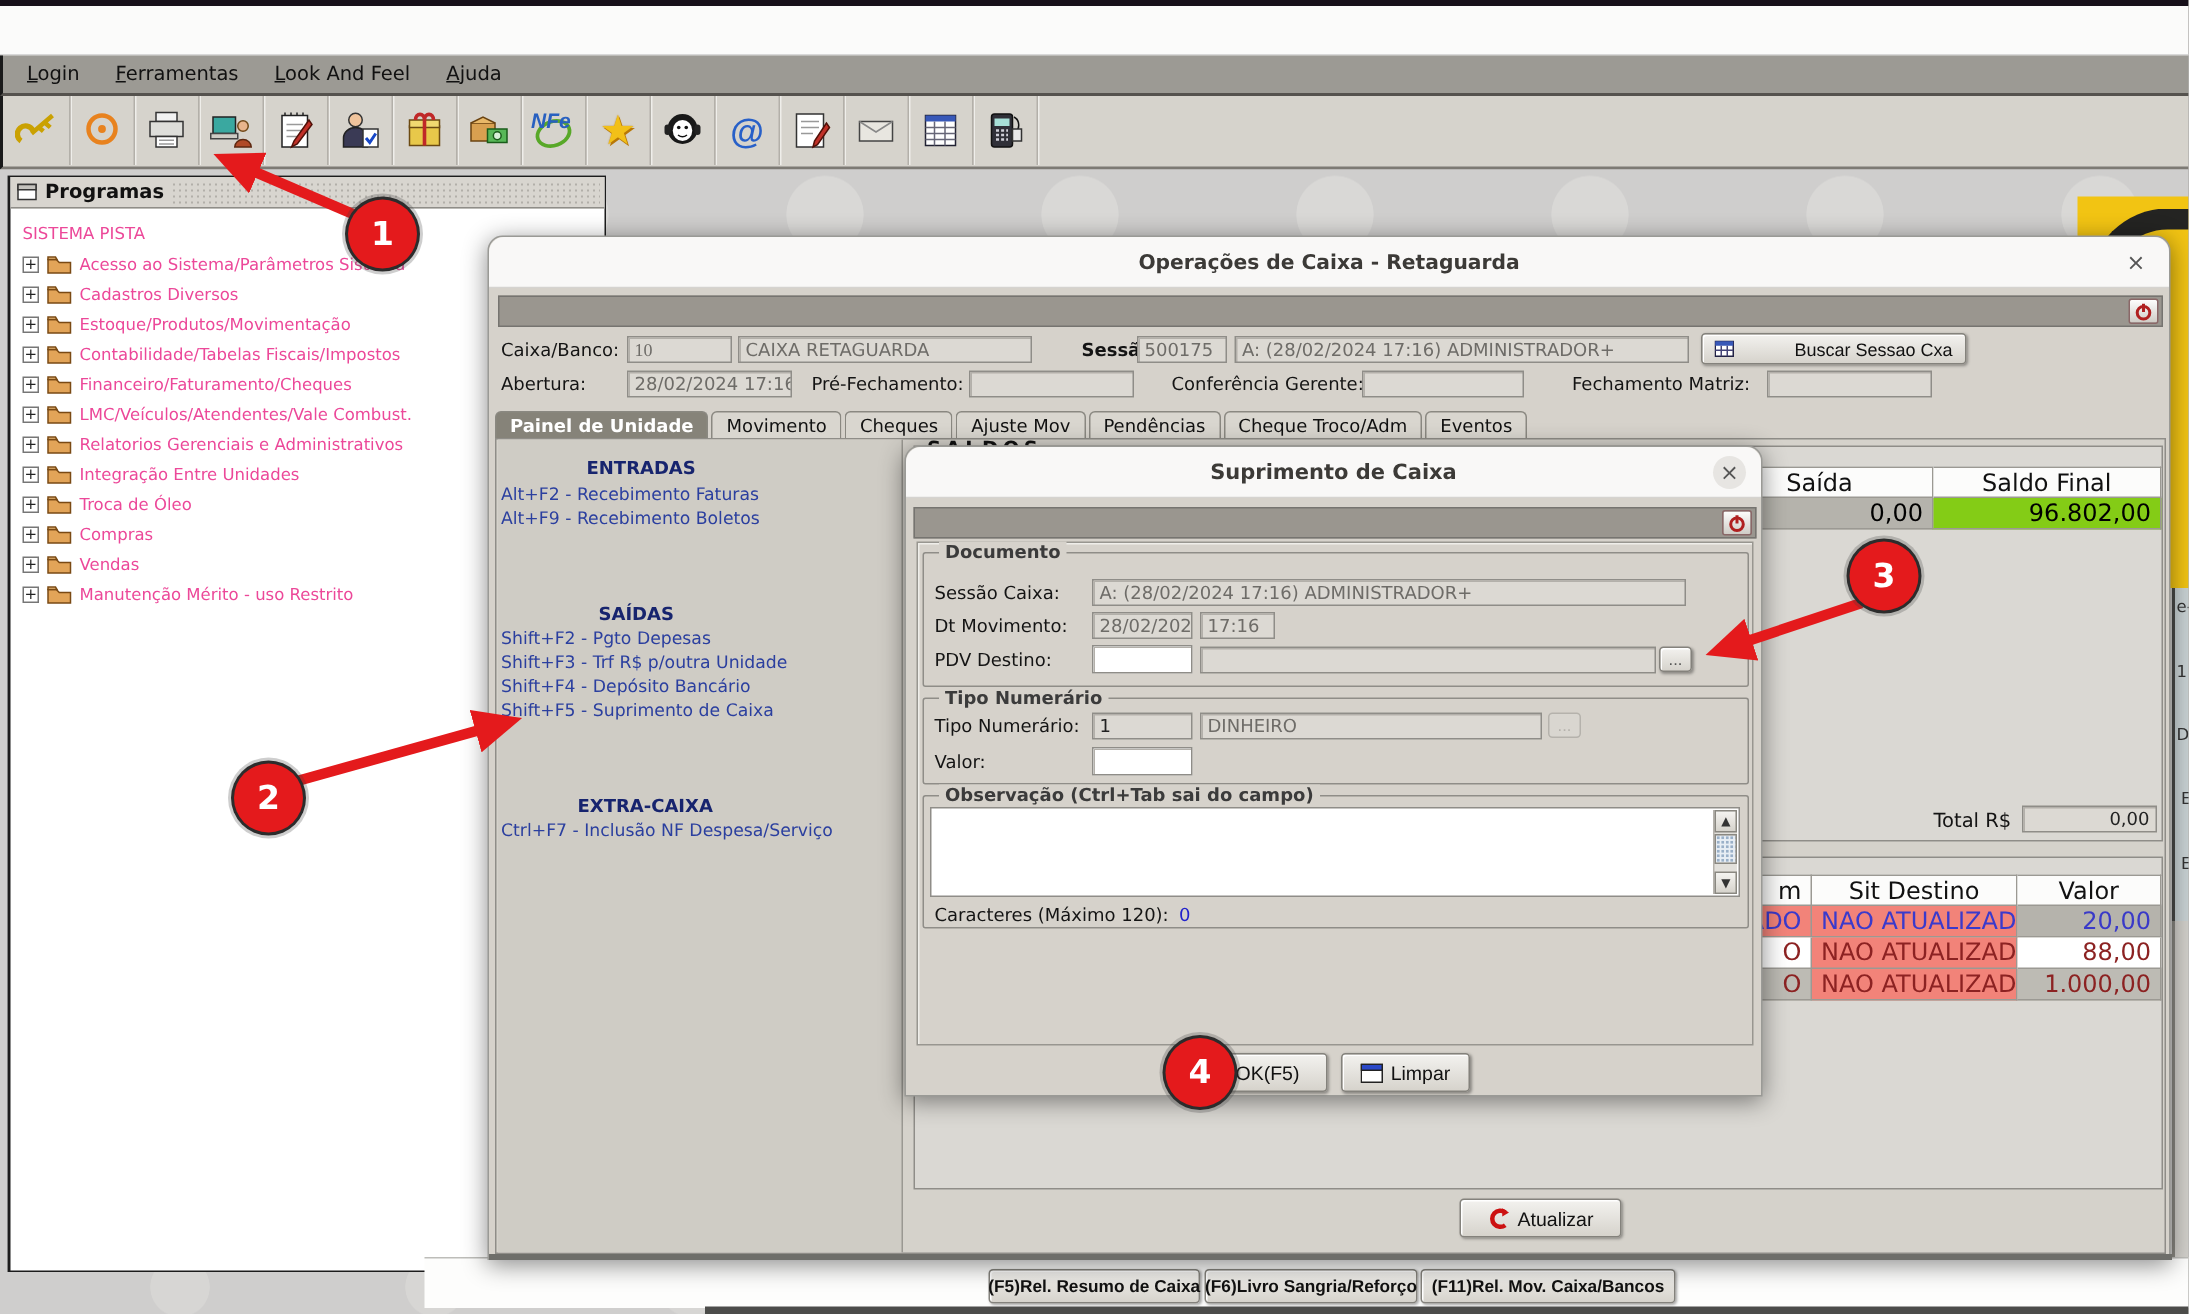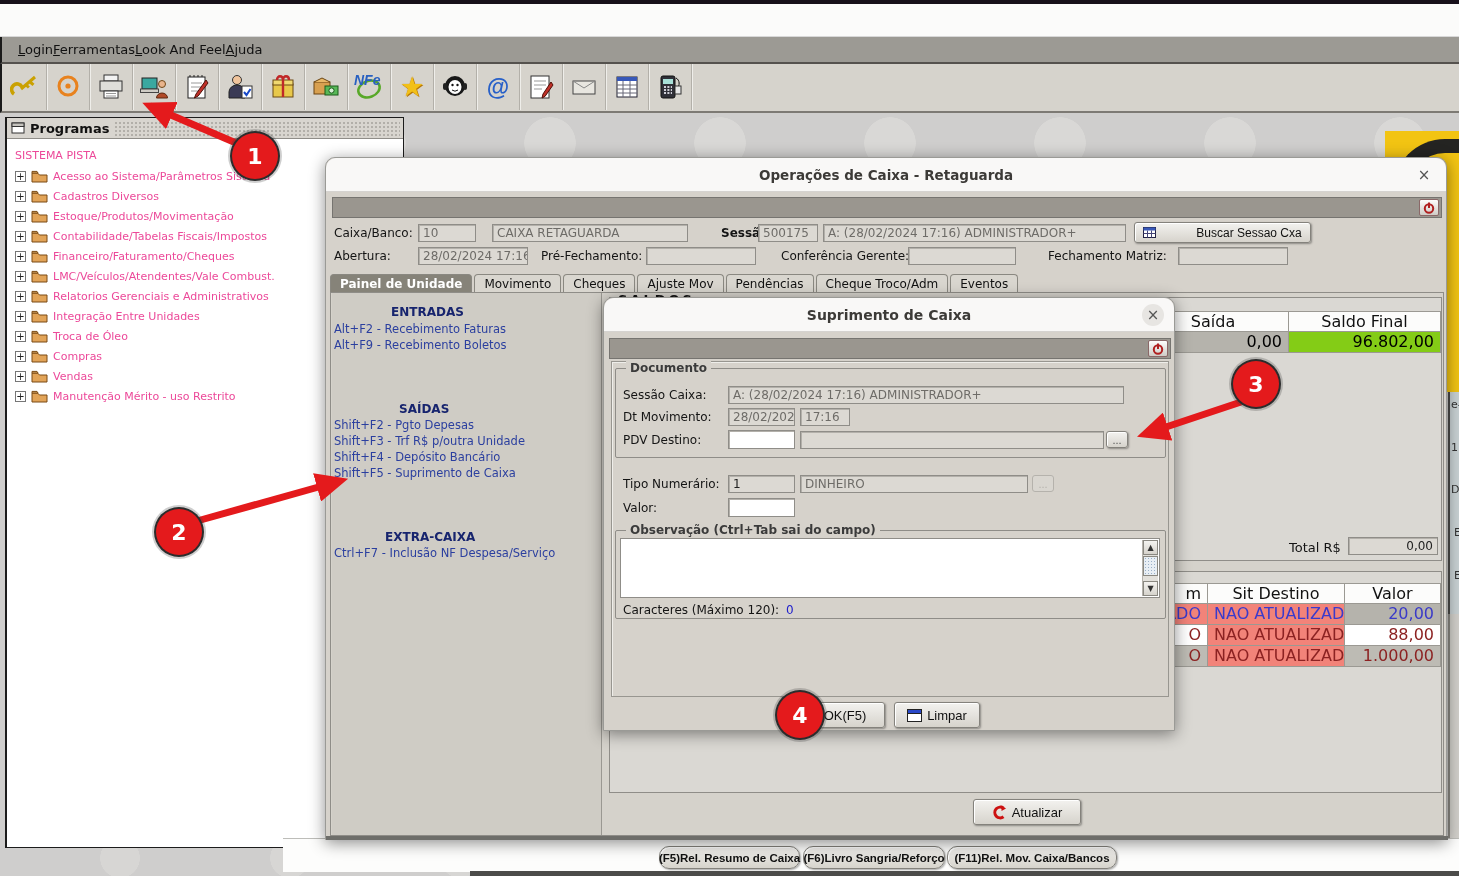--- a/index.html
+++ b/index.html
@@ -2,21 +2,21 @@
 <html><head>
 <meta charset="utf-8">
 <style>
   * { margin:0; padding:0; box-sizing:border-box; }
   body { font-family:"DejaVu Sans", sans-serif; background:#555; }
   .screen { position:relative; width:1459px; height:876px; overflow:hidden; background:#cfcecd; }
 
   
   .bar-black { position:absolute; left:0; top:0; width:1459px; height:4px; background:#17101a; }
   .bar-white { position:absolute; left:0; top:4px; width:1459px; height:33px; background:#fbfbfa; border-bottom:1px solid #d8d8d8; }
-  .menubar { position:absolute; left:0; top:37px; width:1459px; height:27px; background:#9c9a94; border-bottom:2px solid #55524e; border-left:2px solid #1a1a1a; display:flex; align-items:center; padding-left:16px; }
+  .menubar { position:absolute; left:0; top:37px; width:1459px; height:27px; background:#9c9a94; border-bottom:2px solid #55524e; border-left:2px solid #1a1a1a; display:flex; align-items:center; gap:24px; padding-left:16px; }
   .menu-item { display:inline-block; font-size:13px; color:#111; cursor:default; }
   .menu-item::first-letter { text-decoration:underline; }
   .toolbar { position:absolute; left:0; top:64px; width:1459px; height:49px; background:#d6d3cc; border-bottom:2px solid #7d7a74; border-left:2px solid #1a1a1a; display:flex; padding-left:2px; }
   .tool { width:43px; height:46px; background:transparent; border:none; border-right:1px solid #b3b0a9; box-shadow:1px 0 0 #efeeea; display:flex; align-items:center; justify-content:center; position:relative; }
   .tool svg { display:block; }
   .star-glyph::before { content:"★"; font-size:27px; color:#f2c018; text-shadow:0 0 1px #b87808, 1px 1px 0 #b87808; }
   .nfe-txt { position:absolute; left:6px; top:8px; font-size:14px; font-weight:bold; font-style:italic; color:#2860c0; }
   .at-txt { font-size:23px; font-weight:bold; color:#2860c8; }
 
   
@@ -69,21 +69,21 @@
   .saldos-frag { position:absolute; left:292px; top:134px; height:7px; overflow:hidden; font-size:13px; font-weight:bold; letter-spacing:3px; color:#111; }
   .box { position:absolute; background:#dad8d3; border:1px solid #8f8d88; }
   .gridtbl { position:absolute; display:grid; font-size:16px; }
   .cell { border-right:1px solid #9b9993; border-bottom:1px solid #9b9993; height:21px; line-height:20px; padding:0 6px; overflow:hidden; white-space:nowrap; }
   .cell.hd { background:#fcfcfb; text-align:center; color:#111; border-top:1px solid #9b9993; }
   .cell.num { text-align:right; }
   .divider { position:absolute; left:0; top:678px; width:1122px; height:4px; background:#6e6e6a; }
 
   .footer-bar { position:absolute; left:283px; top:838px; width:1176px; height:34px; background:#fdfdfc; border-top:1px solid #bdbdb9; z-index:1; }
   .footer-dark { position:absolute; left:470px; top:871px; width:989px; height:5px; background:#4c4c4a; z-index:1; }
-  .fbtn { height:23px; font-weight:bold; font-size:11.5px;border-radius:10px; }
+  .fbtn { height:23px; font-weight:bold; font-size:11.5px; }
 
   .supr-dlg { left:603px; top:297px; width:572px; height:434px; z-index:4; }
   .supr-dlg .dlg-title { font-size:14px; }
   .inner-panel { position:absolute; left:7px; top:63px; width:558px; height:336px; border:1px solid #989690; box-shadow:inset 1px 1px 0 #efeeea; }
   .ta { position:absolute; background:#fff; border:1px solid #8f8d88; }
   .sb { position:absolute; right:1px; top:1px; width:16px; bottom:1px; background:#e2e0db; border-left:1px solid #b5b2ac; }
   .sb .b { position:absolute; left:0; width:15px; height:15px; background:linear-gradient(#f4f3f0,#d6d3cc); border:1px solid #8a8881; font-size:8px; text-align:center; line-height:14px; color:#333; }
   .sb .b.up { top:0; } .sb .b.up::before { content:"▲"; }
   .sb .b.dn { bottom:0; } .sb .b.dn::before { content:"▼"; }
   .sb .thumb { position:absolute; left:0; top:16px; width:15px; height:20px; border:1px solid #8a8881; background-image:radial-gradient(#9ab0c8 1px, #e8eef4 1px); background-size:3px 3px; }
@@ -361,21 +361,21 @@
     <div class="banner" style="left:6px; top:39px; width:1110px; height:21px;">
       <span class="power">
           <svg width="12" height="12">
             <circle cx="6" cy="6.5" r="4.2" fill="none" stroke="#b02020" stroke-width="2"></circle>
             <rect x="5" y="0.5" width="2" height="5.5" fill="#b02020"></rect>
           </svg>
         </span>
     </div>
 
     <span class="lbl" style="left:8px; top:68px;">Caixa/Banco:</span>
-    <div class="fld" style="left:92px; top:66px; width:58px;">10</div>
+    <div class="fld" style="left:92px; top:66px; width:70px;font-family:Liberation Serif, serif;">10</div>
     <div class="fld" style="left:166px; top:66px; width:196px;">CAIXA RETAGUARDA</div>
     <span class="lbl" style="left:395px; top:68px; font-weight:bold;">Sessão:</span>
     <div class="fld" style="left:432px; top:66px; width:60px;">500175</div>
     <div class="fld" style="left:497px; top:66px; width:303px;">A: (28/02/2024 17:16) ADMINISTRADOR+</div>
     <button class="btn" style="left:808px; top:64px; width:177px; height:21px;gap:40px;">
       <svg width="13" height="11">
           <rect x="0.5" y="0.5" width="12" height="10" fill="#fff" stroke="#224"></rect>
           <rect x="0.5" y="0.5" width="12" height="3" fill="#3858b8"></rect>
           <path d="M0.5 6.5 h12 M4.5 3.5 v7 M8.5 3.5 v7" stroke="#447"></path>
         </svg>
@@ -477,20 +477,23 @@
     <span class="lbl" style="left:19px; top:90px;">Sessão Caixa:</span>
     <div class="fld" style="left:124px; top:88px; width:396px;">A: (28/02/2024 17:16) ADMINISTRADOR+</div>
     <span class="lbl" style="left:19px; top:112px;">Dt Movimento:</span>
     <div class="fld" style="left:124px; top:110px; width:67px;">28/02/2024</div>
     <div class="fld" style="left:196px; top:110px; width:50px;">17:16</div>
     <span class="lbl" style="left:19px; top:135px;">PDV Destino:</span>
     <div class="fld white" style="left:124px; top:132px; width:67px; height:19px;"></div>
     <div class="fld" style="left:196px; top:133px; width:304px;"></div>
     <button class="btn mini" style="left:502px; top:133px;">...</button>
 
+    <div class="grp" style="left:11px; top:167px; width:551px; height:58px;">
+      <span class="cap">Tipo Numerário</span>
+    </div>
     <span class="lbl" style="left:19px; top:179px;">Tipo Numerário:</span>
     <div class="fld" style="left:124px; top:177px; width:67px; color:#222;">1</div>
     <div class="fld" style="left:196px; top:177px; width:228px;">DINHEIRO</div>
     <button class="btn mini dis" style="left:428px; top:177px;">...</button>
     <span class="lbl" style="left:19px; top:203px;">Valor:</span>
     <div class="fld white" style="left:124px; top:200px; width:67px; height:19px;"></div>
 
     <div class="grp" style="left:11px; top:232px; width:551px; height:89px;">
       <span class="cap">Observação (Ctrl+Tab sai do campo)</span>
     </div>

